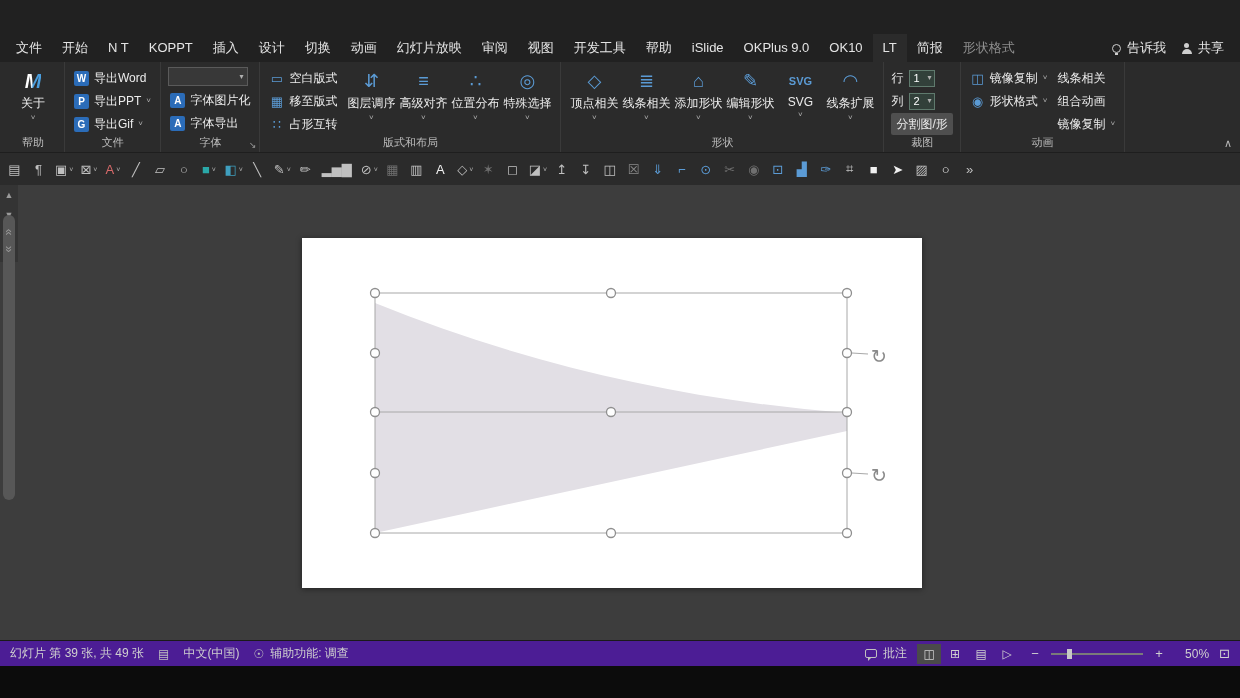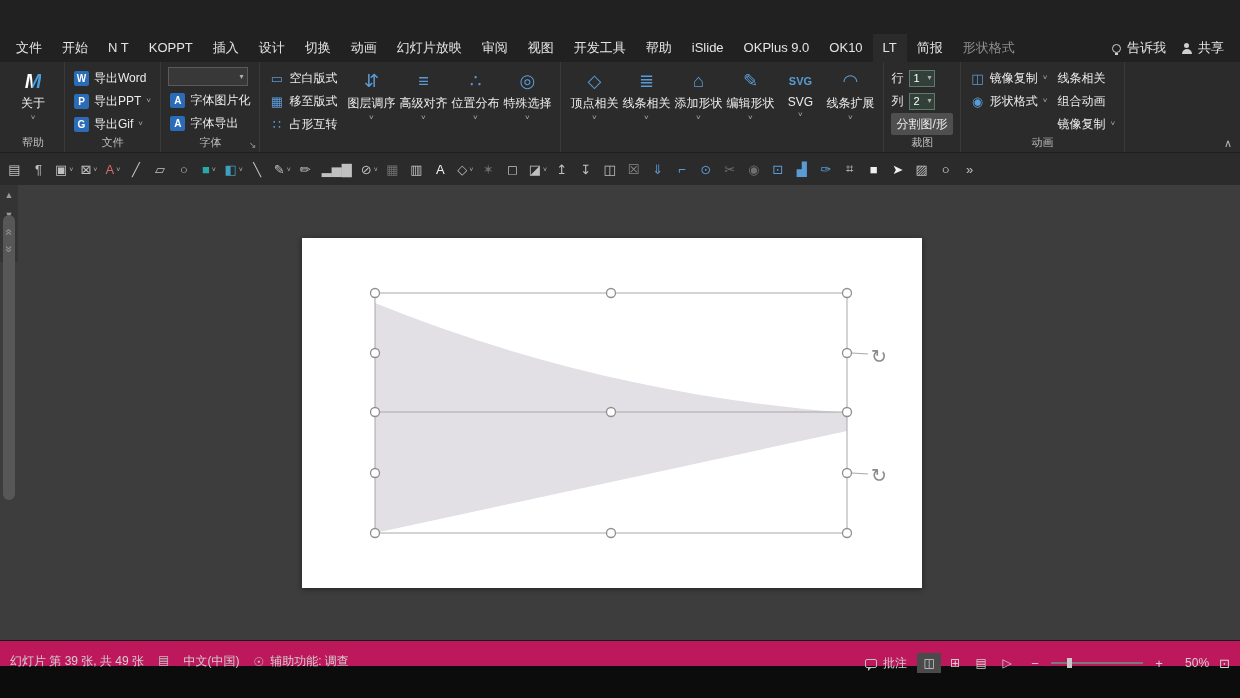--- a/index.html
+++ b/index.html
@@ -53,21 +53,21 @@
   .canvas { flex:1; position:relative; }
   .slide { position:absolute; left:302px; top:53px; width:620px; height:350px; background:#ffffff; box-shadow:0 1px 6px rgba(0,0,0,0.45); }
   .scrollbar { width:18px; background:#343434; display:flex; flex-direction:column; align-items:center; padding:3px 0 6px 0; gap:3px; }
   .sb-arrow { color:#9a9a9a; font-size:9px; height:14px; display:flex; align-items:center; justify-content:center; width:100%; }
   .sb-arrow.rot-up { transform:rotate(90deg); font-size:12px; }
   .sb-arrow.rot-down { transform:rotate(90deg); font-size:12px; }
   .sb-track { flex:1; width:100%; position:relative; }
   .sb-thumb { position:absolute; top:10px; left:3px; width:12px; height:285px; background:#575757; border-radius:6px; }
 
   
-  .statusbar { height:26px; background:#be185d; border-top:1px solid #1a1a1a; display:flex; align-items:flex-start; padding:12px 10px; font-size:12px; color:#cfcfcf; gap:14px; }
+  .statusbar { height:26px; background:#4c1d95; border-top:1px solid #1a1a1a; display:flex; align-items:center; padding:12px 10px; font-size:12px; color:#cfcfcf; gap:14px; }
   .sb-item { display:flex; align-items:center; gap:6px; white-space:nowrap; }
   .sb-glyph { font-size:12px; color:#c0c0c0; }
   .sb-right { margin-left:auto; display:flex; align-items:center; gap:10px; }
   .bubble-icon { width:12px; height:9px; border:1px solid #c0c0c0; border-radius:2px; position:relative; display:inline-block; }
   .bubble-icon::after { content:""; position:absolute; left:2px; bottom:-4px; width:0; height:0; border-top:3px solid #c0c0c0; border-right:3px solid transparent; }
   .view-icon { width:24px; height:20px; display:flex; align-items:center; justify-content:center; font-size:12px; color:#d0d0d0; }
   .view-icon.active { background:#4a4a4a; }
   .zoom-minus, .zoom-plus { font-size:13px; color:#d0d0d0; width:12px; text-align:center; }
   .zoom-track { width:92px; height:2px; background:#7a7a7a; position:relative; }
   .zoom-thumb { position:absolute; left:16px; top:-4px; width:5px; height:10px; background:#c8c8c8; }
@@ -200,20 +200,21 @@
           <span class="bigicon" data-name="ribbon-big-icon">∴</span>
           <span class="lbl">位置分布</span>
           <span class="caret" data-name="chevron-down-icon">˅</span>
         </div>
           <div class="bigbtn" data-name="special-select-button">
           <span class="bigicon" data-name="ribbon-big-icon">◎</span>
           <span class="lbl">特殊选择</span>
           <span class="caret" data-name="chevron-down-icon">˅</span>
         </div>
         </div>
+      <span class="rgroup-label" data-name="group-label-layout">版式和布局</span>
     </div>
 
     <div class="rgroup" data-name="ribbon-group-shape">
       <div class="bigrow">
           <div class="bigbtn" data-name="vertex-button">
           <span class="bigicon" data-name="ribbon-big-icon">◇</span>
           <span class="lbl">顶点相关</span>
           <span class="caret" data-name="chevron-down-icon">˅</span>
         </div>
           <div class="bigbtn" data-name="line-related-button">
@@ -235,20 +236,21 @@
           <span class="bigicon" data-name="ribbon-big-icon">SVG</span>
           <span class="lbl">SVG</span>
           <span class="caret" data-name="chevron-down-icon">˅</span>
         </div>
           <div class="bigbtn" data-name="line-extend-button">
           <span class="bigicon" data-name="ribbon-big-icon">◠</span>
           <span class="lbl">线条扩展</span>
           <span class="caret" data-name="chevron-down-icon">˅</span>
         </div>
         </div>
+      <span class="rgroup-label" data-name="group-label-shape">形状</span>
     </div>
 
     <div class="rgroup" data-name="ribbon-group-crop">
       <div class="stack">
         <div class="spinrow">
           <span data-name="rows-label">行</span>
           <span class="spin" data-name="rows-spinner">
             <span data-name="rows-value">1</span>
             <span class="caret" data-name="chevron-down-icon">▾</span>
           </span>

